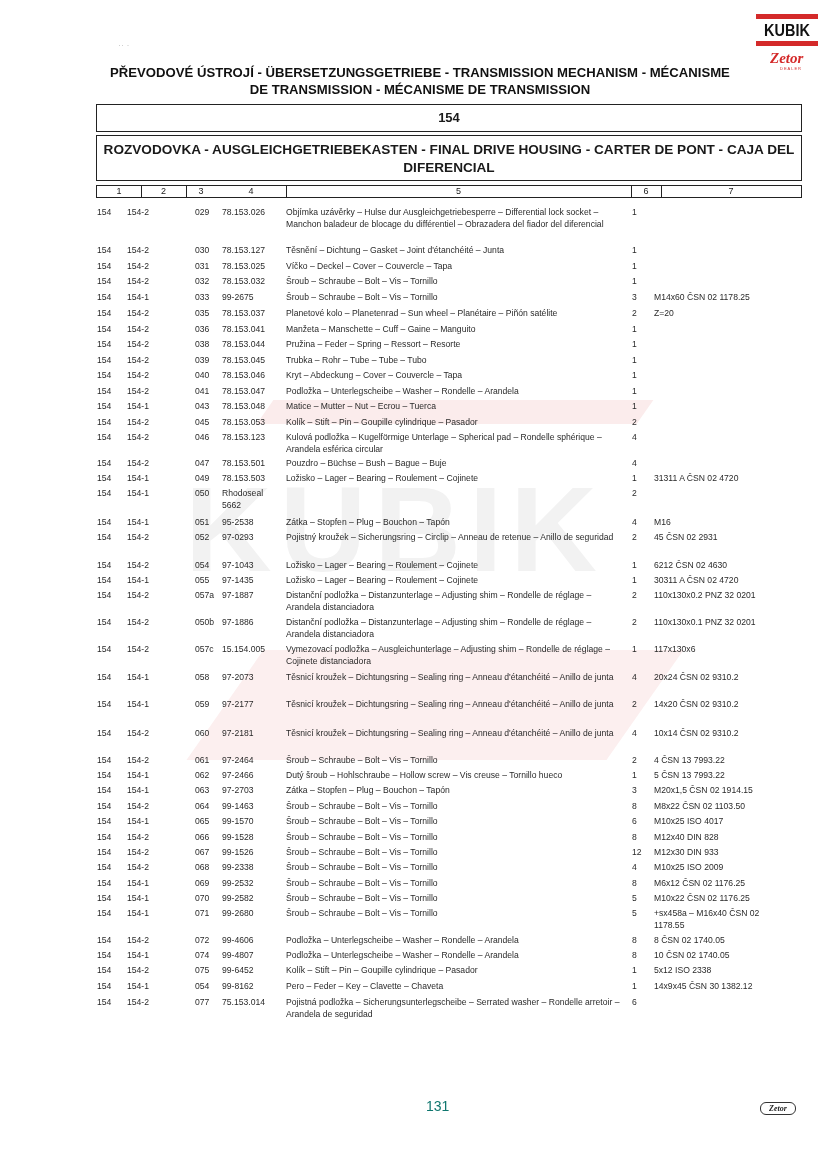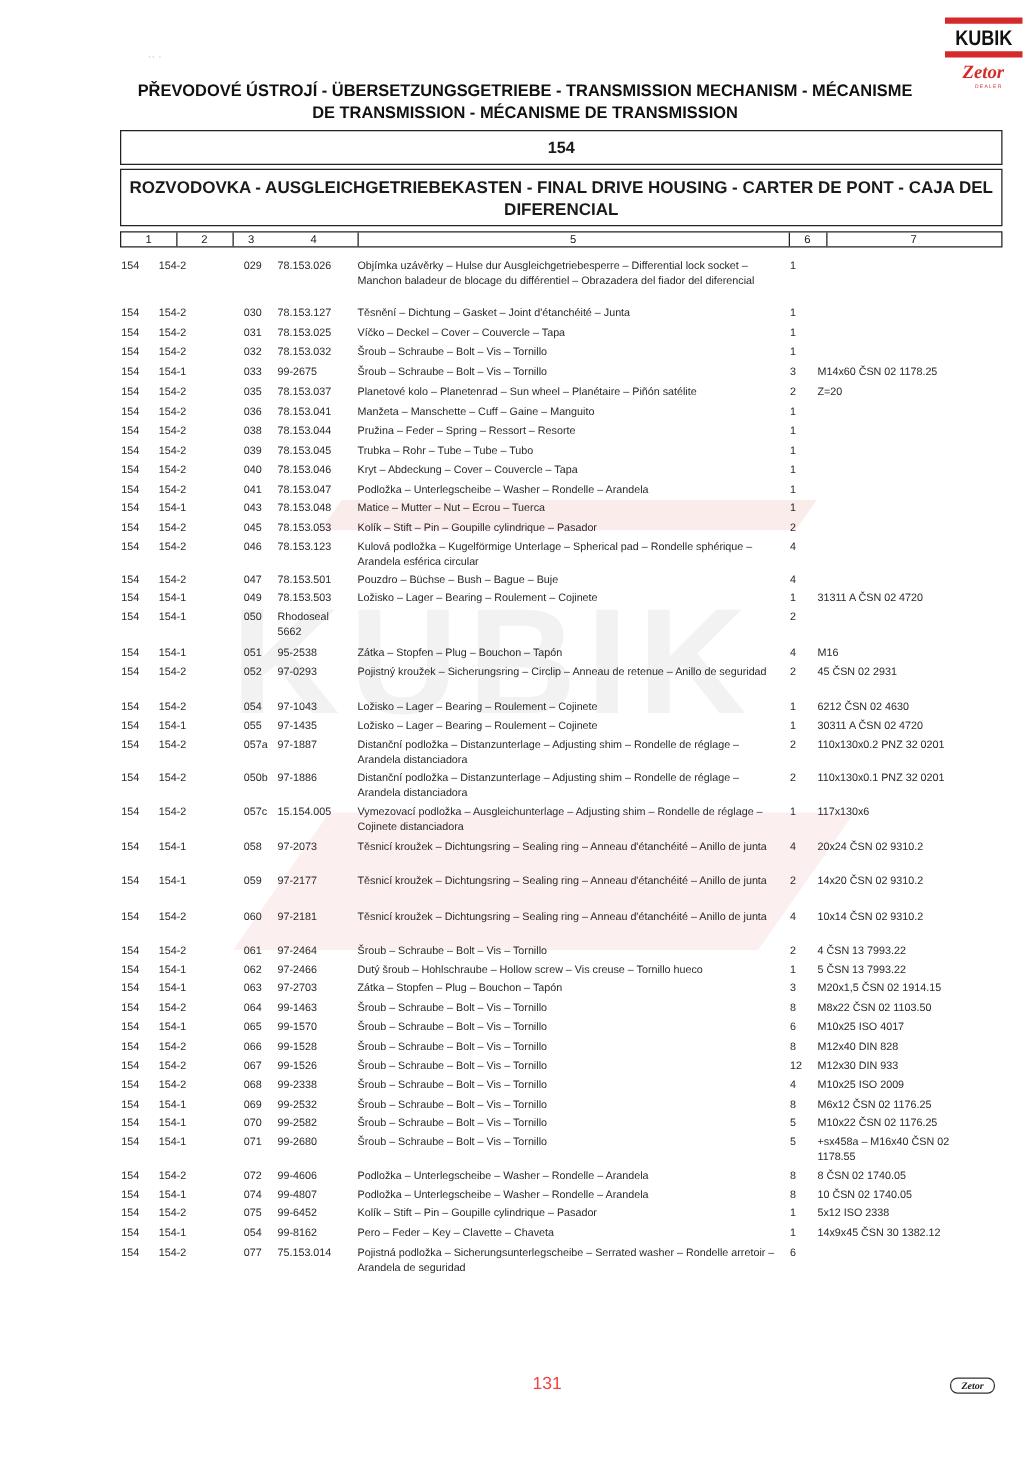--- a/index.html
+++ b/index.html
@@ -30,21 +30,21 @@
   .colhdr .sep { position: absolute; top: 0; width: 1px; height: 11px; background: #222; }
   .rows { position: absolute; left: 0; top: 0; width: 826px; }
   .row { position: absolute; left: 0; width: 826px; font-size: 8.6px; line-height: 12px; color: #2a2a2a; }
   .row .c1 { position: absolute; left: 97px; }
   .row .c2 { position: absolute; left: 127px; }
   .row .c3 { position: absolute; left: 195px; }
   .row .c4 { position: absolute; left: 222px; width: 60px; }
   .row .c5 { position: absolute; left: 286px; width: 335px; }
   .row .c6 { position: absolute; left: 632px; }
   .row .c7 { position: absolute; left: 654px; width: 120px; }
-  .pagenum { position: absolute; left: 426px; top: 1098px; font-size: 14px; color: #ef4444; }
+  .pagenum { position: absolute; left: 426px; top: 1098px; font-size: 14px; color: #0f766e; }
   .zetor-foot { position: absolute; left: 760px; top: 1102px; width: 34px; height: 11px; border: 1px solid #333;
     border-radius: 6px; font-family: "Liberation Serif", serif; font-style: italic; font-weight: bold; font-size: 8px;
     text-align: center; line-height: 11px; color: #222; }
 </style>
 </head>
 <body>
 
 <div class="watermark">
   <div class="wm-band" style="left:80px; top:0px; width:380px; height:24px;"></div>
   <div class="wm-k">KUBIK</div>

